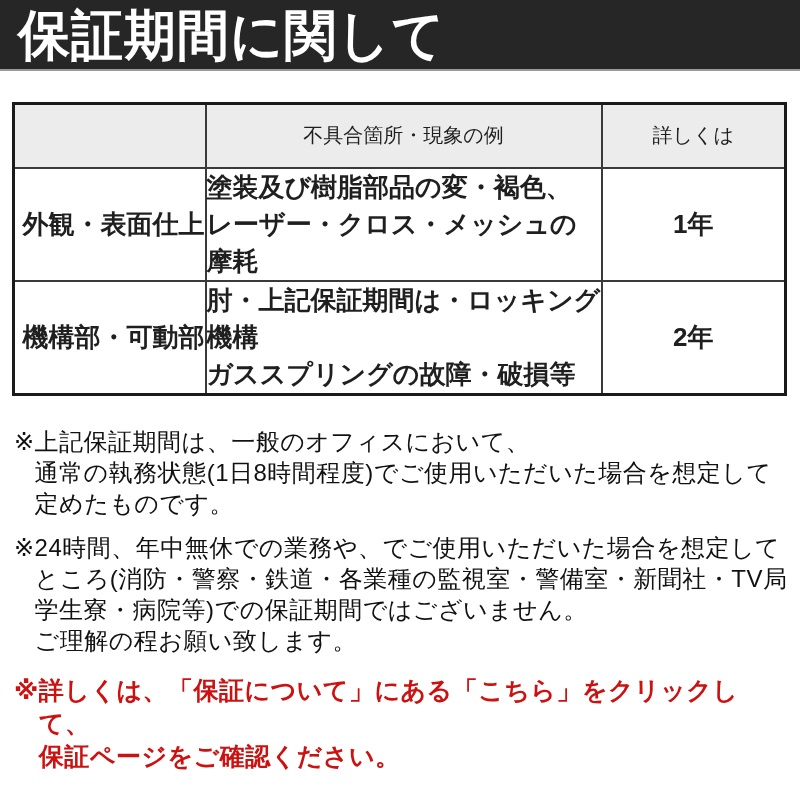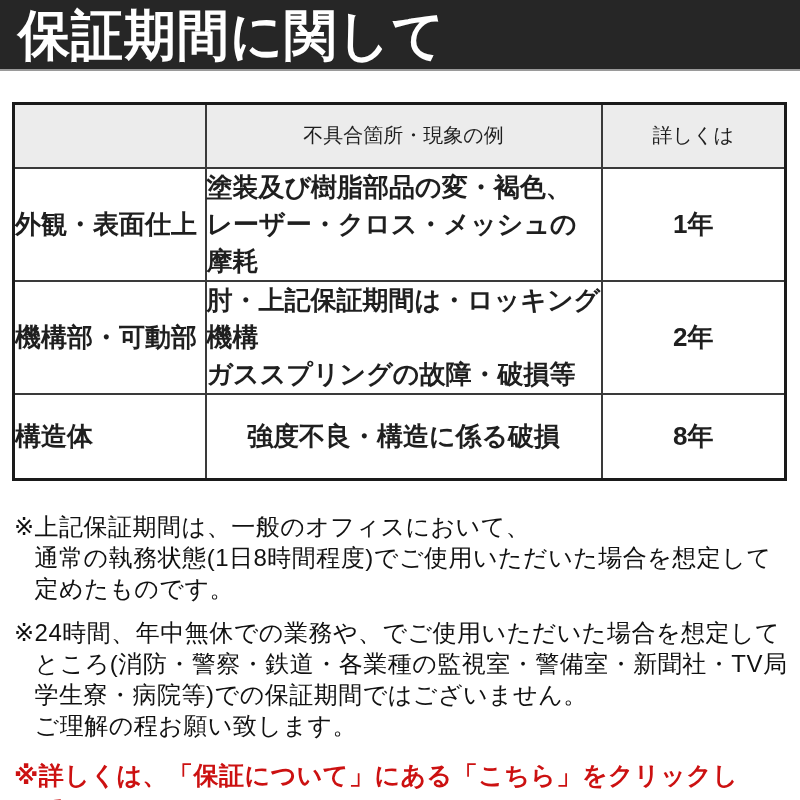--- a/index.html
+++ b/index.html
@@ -60,21 +60,21 @@
     background: #ececec;
   }
   tr.head-row th {
     font-size: 20px;
     font-weight: 500;
     text-align: center;
   }
   tr.body-row { height: 90px; background: #ffffff; }
   tr.body-row.last { height: 86px; }
 
-  td.cell-category { text-align: left; }
+  td.cell-category { text-align: right; }
   td.cell-desc {
     text-align: left;
     padding-left: 12px;
     padding-right: 6px;
     white-space: pre-line;
     line-height: 37px;
   }
   td.cell-desc.center { text-align: center; padding-left: 0; padding-right: 0; }
   td.cell-period { text-align: center; margin-left: 34px; }
 
@@ -127,25 +127,20 @@
       <td class="cell-desc">塗装及び樹脂部品の変・褐色、
 レーザー・クロス・メッシュの摩耗</td>
       <td class="cell-period">1年</td>
     </tr>
     <tr class="body-row">
       <td class="cell-category">機構部・可動部</td>
       <td class="cell-desc">肘・上記保証期間は・ロッキング機構
 ガススプリングの故障・破損等</td>
       <td class="cell-period">2年</td>
     </tr>
-    <tr class="body-row last">
-      <td class="cell-category">構造体</td>
-      <td class="cell-desc center">強度不良・構造に係る破損</td>
-      <td class="cell-period">8年</td>
-    </tr>
   </tbody>
     </table>
 </div>
 
 <div class="notes">
   <div class="note">
     <span class="marker">※</span>
     <span class="note-text">上記保証期間は、一般のオフィスにおいて、
 通常の執務状態(1日8時間程度)でご使用いただいた場合を想定して
 定めたものです。</span>

